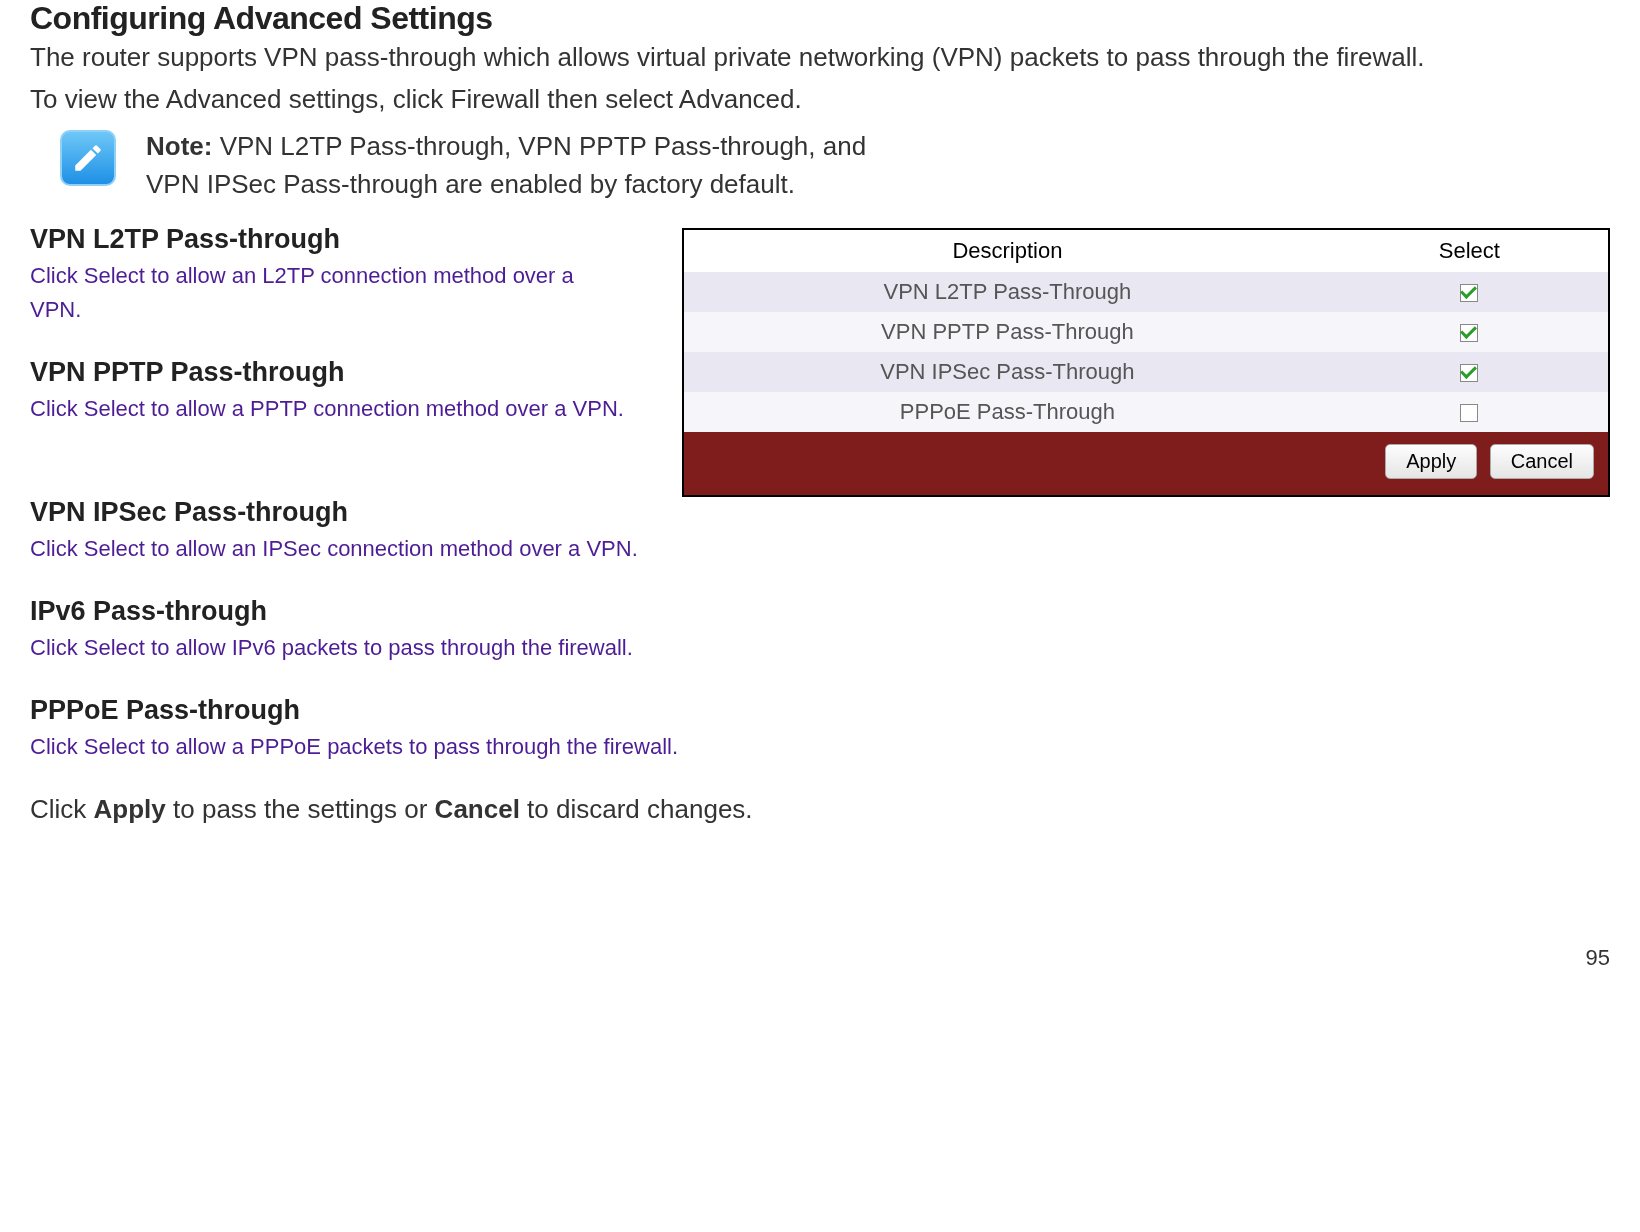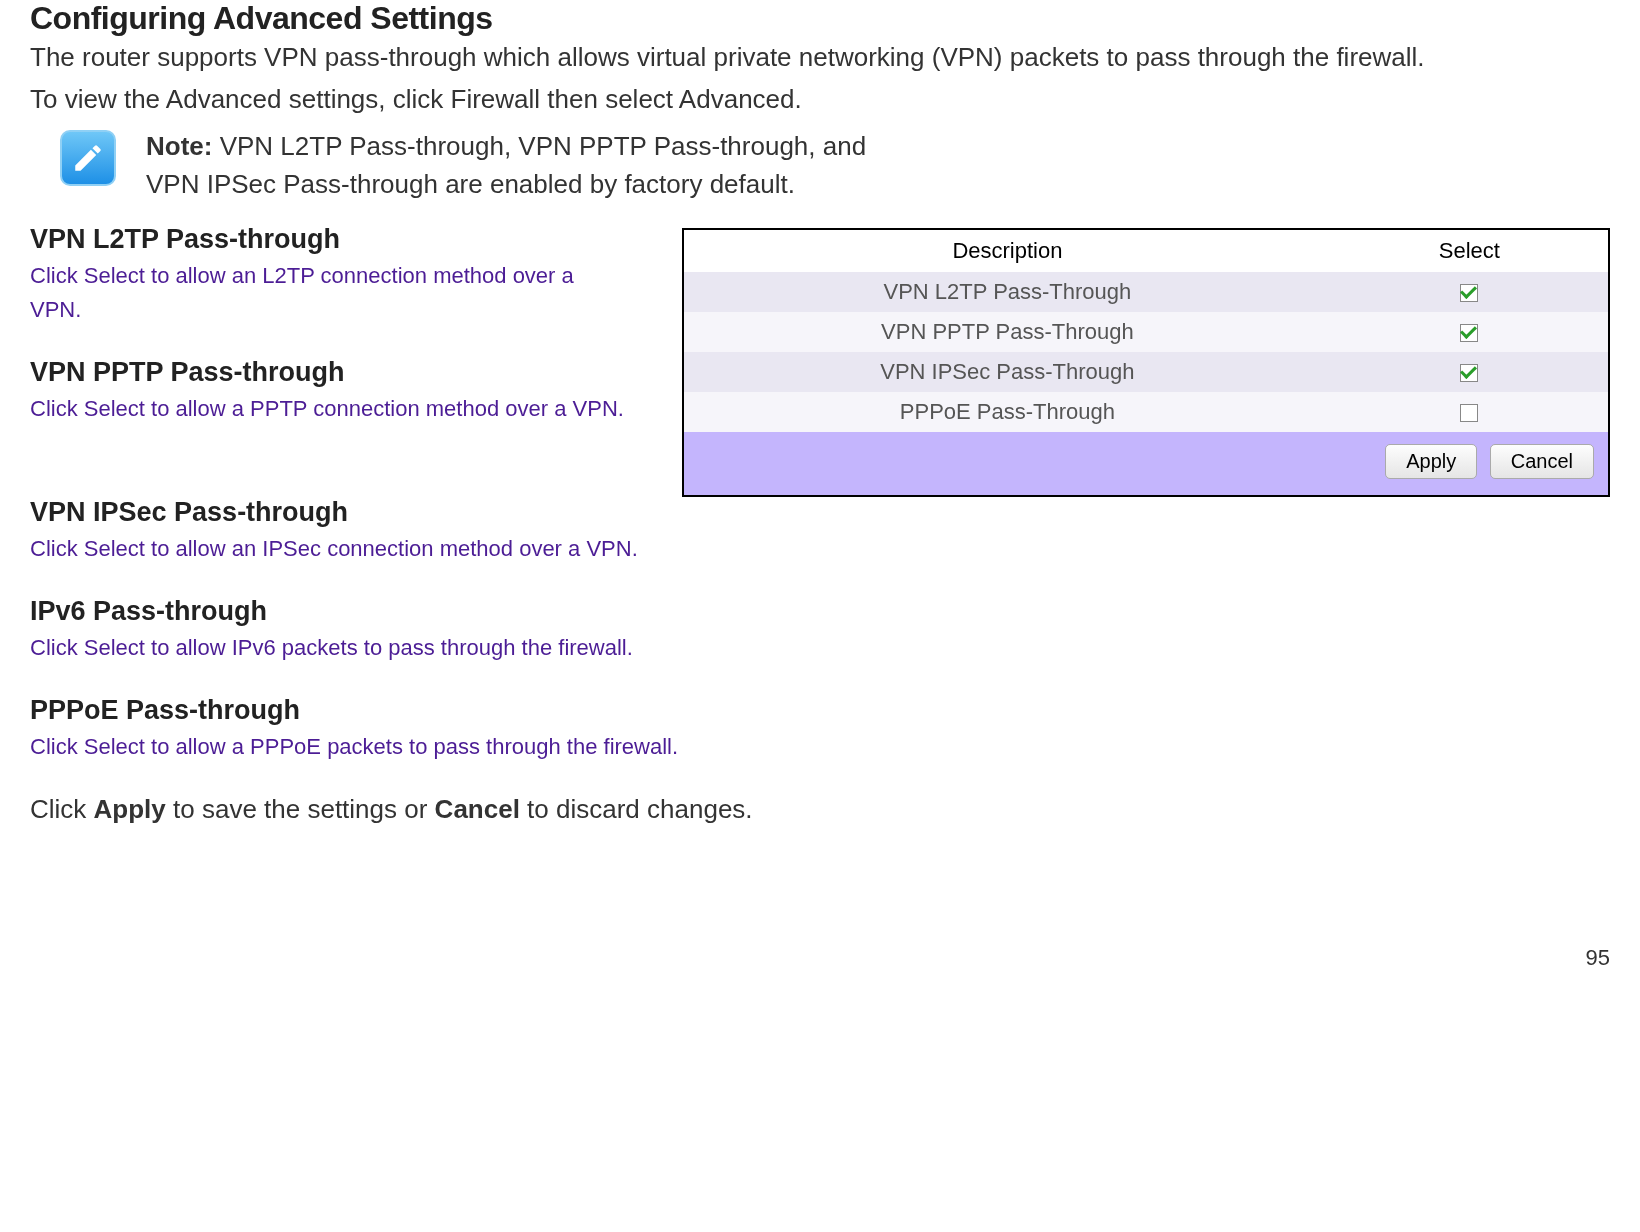--- a/index.html
+++ b/index.html
@@ -88,21 +88,21 @@
     text-align: right;
     font-size: 22px;
     color: #333;
     margin-top: 120px;
     margin-bottom: 10px;
   }
   
   .panel {
     flex: 1;
     border: 2px solid #000;
-    background: #c4b5fd;
+    background: #7f1d1d;
     font-family: Arial, sans-serif;
     margin-top: 4px;
   }
   .panel table {
     width: 100%;
     border-collapse: collapse;
     font-size: 22px;
     color: #000;
   }
   .panel th {
@@ -226,17 +226,17 @@
   </div>
   <div class="section-block">
     <div class="sec-title">IPv6 Pass-through</div>
     <div class="sec-body">Click Select to allow IPv6 packets to pass through the firewall.</div>
   </div>
   <div class="section-block">
     <div class="sec-title">PPPoE Pass-through</div>
     <div class="sec-body">Click Select to allow a PPPoE packets to pass through the firewall.</div>
   </div>
   <p class="apply-line">
-    <span>Click </span><span class="b">Apply</span><span> to save the settings or </span><span class="b">Cancel</span><span> to discard changes.</span>
+    <span>Click </span><span class="b">Apply</span><span> to pass the settings or </span><span class="b">Cancel</span><span> to discard changes.</span>
   </p>
 </div>
 
 <div class="page-number">95</div>
 
 </body></html>

